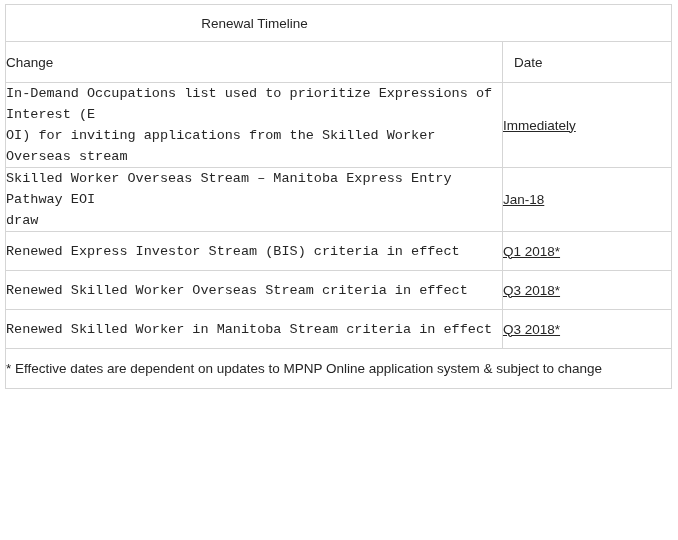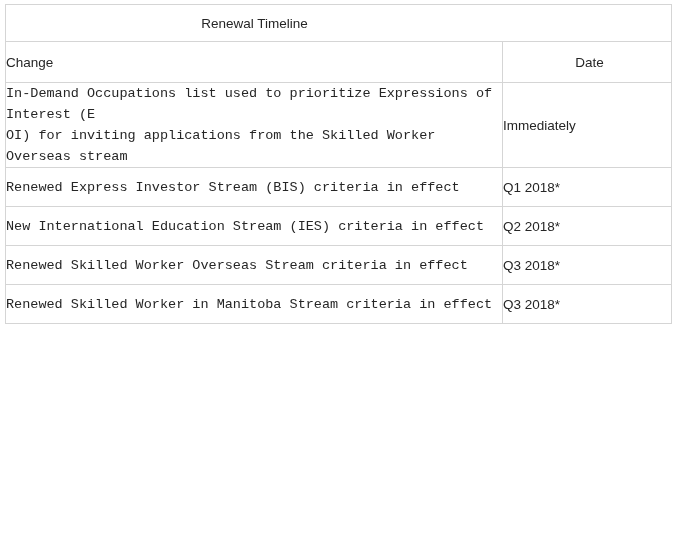--- a/index.html
+++ b/index.html
@@ -61,29 +61,30 @@
     display: block;
     width: 497px;
     text-align: center;
   }
 
   
   td.head-cell {
     height: 40px;
     padding-left: 10px;
   }
-  td.head-cell.date-col { padding-left: 5px; text-align: center; }
+  td.head-cell.date-col { padding-left: 11px; }
 
   
   td.change-cell {
     padding: 6px 8px 6px 10px;
     font-family: Liberation Mono, monospace;
   }
   td.date-cell {
     padding: 6px 8px 6px 11px;
+    text-decoration: underline;
   }
 
   tr.r-1line td { height: 38px; }
   tr.r-2line td { height: 59px; }
 
   tr.r-2line td.change-cell { vertical-align: middle; }
   tr.r-2line td.date-cell   { vertical-align: middle; }
 
   
   td.footnote-cell {
@@ -120,45 +121,49 @@
       <tr class="r-2line">
         <td class="change-cell">
           <div>In-Demand Occupations list used  to prioritize Expressions of Interest (E</div>
           <div>OI) for inviting applications from  the Skilled Worker Overseas stream</div>
         </td>
         <td class="date-cell">Immediately</td>
       </tr>
 
 
 
+      <tr class="r-2line">
+        <td class="change-cell">
+          <div>Skilled Worker Overseas Stream –  Manitoba Express Entry Pathway EOI</div>
+          <div>draw</div>
+        </td>
+        <td class="date-cell">Jan-18</td>
+      </tr>
 
       <tr class="r-1line">
         <td class="change-cell">
           <div>Renewed Express Investor Stream  (BIS) criteria in effect</div>
         </td>
         <td class="date-cell">Q1 2018*</td>
       </tr>
 
-      <tr class="r-1line">
-        <td class="change-cell">
-          <div>New International Education  Stream (IES) criteria in effect</div>
-        </td>
-        <td class="date-cell">Q2 2018*</td>
-      </tr>
 
 
       <tr class="r-1line">
         <td class="change-cell">
           <div>Renewed Skilled Worker Overseas  Stream criteria in effect</div>
         </td>
         <td class="date-cell">Q3 2018*</td>
       </tr>
 
       <tr class="r-1line">
         <td class="change-cell">
           <div>Renewed Skilled Worker in  Manitoba Stream criteria in effect</div>
         </td>
         <td class="date-cell">Q3 2018*</td>
       </tr>
 
+      <tr>
+        <td class="footnote-cell" colspan="2">* Effective dates are dependent on updates to MPNP Online application system &amp; subject to change</td>
+      </tr>
     </tbody>
   </table>
 </div>
 
 </body></html>

